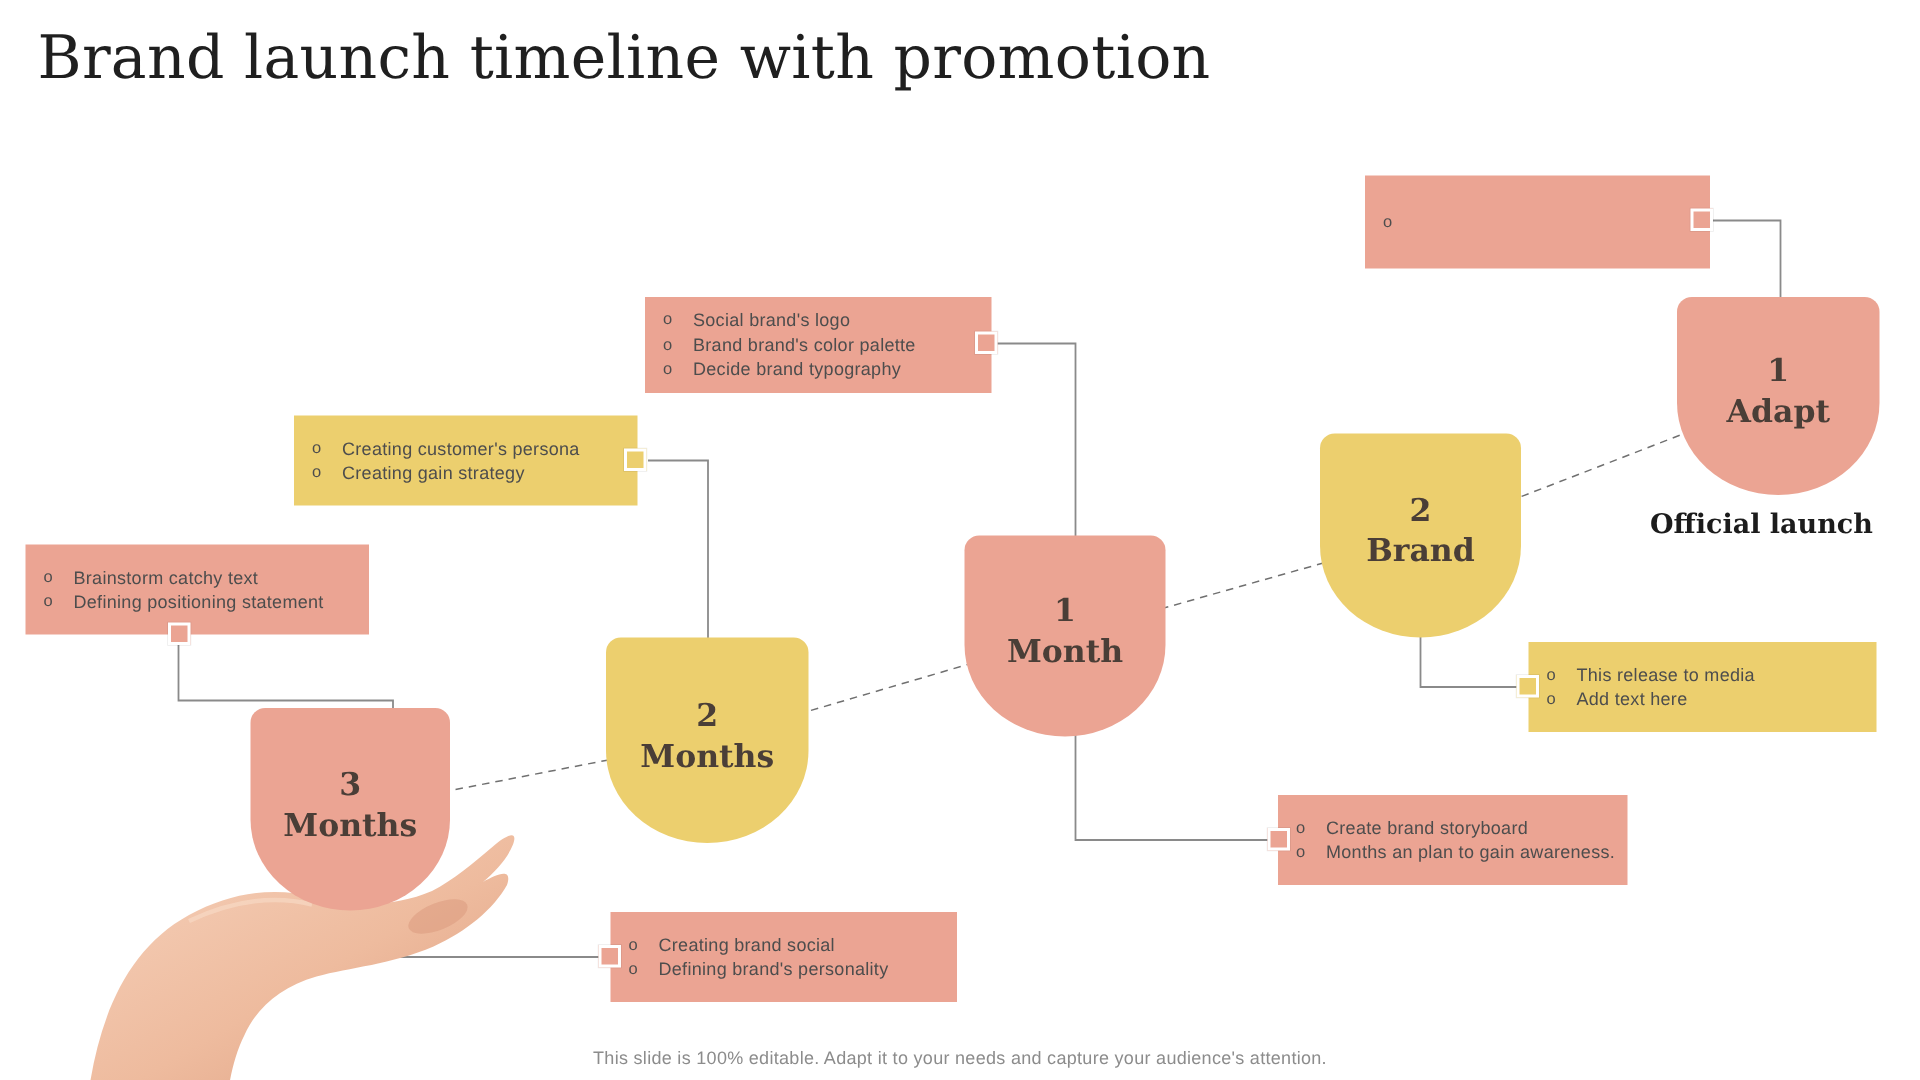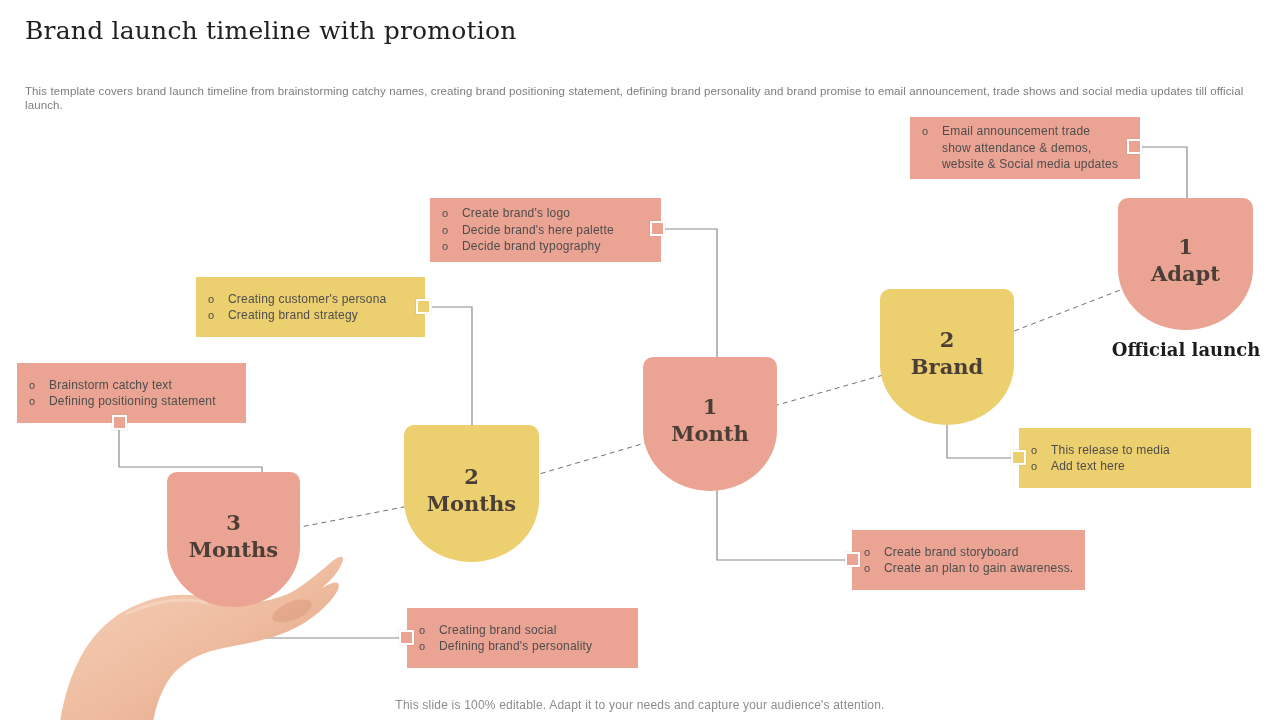--- a/index.html
+++ b/index.html
@@ -4,21 +4,21 @@
 <style>
   html,body{margin:0;padding:0;background:#e9e9e9;}
   .slide{
     position:relative;width:1280px;height:720px;background:#ffffff;
     overflow:hidden;font-family:"Liberation Sans",sans-serif;
   }
   
   .title{
     position:absolute;left:25px;top:16px;width:900px;
     font-family:"DejaVu Serif","Liberation Serif",serif;
-    font-size:25px;font-weight:400;color:#1f1f1f;letter-spacing:.2px;
+    font-size:40px;font-weight:400;color:#1f1f1f;letter-spacing:.2px;
   }
   .subtitle{
     position:absolute;left:25px;top:84px;width:1232px;
     font-size:11.5px;line-height:14px;color:#7d7d7d;letter-spacing:.1px;
   }
   
   .lines-svg{position:absolute;left:0;top:0;z-index:1;}
   .hand-svg{position:absolute;left:-4px;top:548px;z-index:2;}
   
   .badge{
@@ -37,36 +37,35 @@
   .bullet{width:20px;flex:0 0 20px;text-align:left;font-size:11px;color:#4d4d4d;}
   .txt{letter-spacing:.2px;}
   .callout.narrow .txt{max-width:178px;}
   
   .handle{
     position:absolute;z-index:4;width:11px;height:11px;border:2px solid #ffffff;
     box-shadow:0 0 0 .5px rgba(0,0,0,.08);
   }
   
   .official{
-    position:absolute;left:1100px;top:339px;width:172px;z-index:3;text-align:center;
+    position:absolute;left:1100px;top:339px;width:172px;z-index:3;text-align:left;
     font-family:"DejaVu Serif","Liberation Serif",serif;
     font-size:18px;font-weight:700;color:#1c1c1c;
   }
   .footer{
     position:absolute;left:0;top:698px;width:1280px;z-index:3;text-align:center;
     font-size:12px;color:#8c8c8c;letter-spacing:.2px;
   }
 </style>
 </head>
 <body>
 
 <div class="slide">
 
   <div class="title">Brand launch timeline with promotion</div>
-  <div class="subtitle">This template covers brand launch timeline from brainstorming catchy names, creating brand positioning statement, defining brand personality and brand promise to email announcement, trade shows and social media updates till official launch.</div>
 
   <svg class="lines-svg" width="1280" height="720" viewBox="0 0 1280 720">
     <polyline points="233,540 471,494 710,424 947,357 1185,265" fill="none" stroke="#707070" stroke-width="1" stroke-dasharray="5,4"></polyline>
     <polyline points="119,430 119,467 262,467 262,474" fill="none" stroke="#8a8a8a" stroke-width="1.2"></polyline>
     <polyline points="432,307 472,307 472,426" fill="none" stroke="#8a8a8a" stroke-width="1.2"></polyline>
     <polyline points="240,638 400,638" fill="none" stroke="#8a8a8a" stroke-width="1.2"></polyline>
     <polyline points="664,229 717,229 717,358" fill="none" stroke="#8a8a8a" stroke-width="1.2"></polyline>
     <polyline points="717,490 717,560 846,560" fill="none" stroke="#8a8a8a" stroke-width="1.2"></polyline>
     <polyline points="947,424 947,458 1012,458" fill="none" stroke="#8a8a8a" stroke-width="1.2"></polyline>
     <polyline points="1141,147 1187,147 1187,199" fill="none" stroke="#8a8a8a" stroke-width="1.2"></polyline>
@@ -141,65 +140,64 @@
       </div>
   </div>
 
   <div class="callout" style="left: 196px; top: 277px; width: 229px; height: 60px; background: rgb(236, 207, 110);">
     <div class="row">
       <span class="bullet">o</span>
       <span class="txt">Creating customer's persona</span>
       </div>
     <div class="row">
       <span class="bullet">o</span>
-      <span class="txt">Creating brand strategy</span>
+      <span class="txt">Creating gain strategy</span>
       </div>
   </div>
 
   <div class="callout" style="left: 430px; top: 198px; width: 231px; height: 64px; background: rgb(235, 164, 147);">
     <div class="row">
       <span class="bullet">o</span>
-      <span class="txt">Create brand's logo</span>
-      </div>
-    <div class="row">
-      <span class="bullet">o</span>
-      <span class="txt">Decide brand's here palette</span>
+      <span class="txt">Social brand's logo</span>
+      </div>
+    <div class="row">
+      <span class="bullet">o</span>
+      <span class="txt">Brand brand's color palette</span>
       </div>
     <div class="row">
       <span class="bullet">o</span>
       <span class="txt">Decide brand typography</span>
       </div>
   </div>
 
   <div class="callout" style="left: 852px; top: 530px; width: 233px; height: 60px; background: rgb(235, 164, 147);">
     <div class="row">
       <span class="bullet">o</span>
       <span class="txt">Create brand storyboard</span>
       </div>
     <div class="row">
       <span class="bullet">o</span>
-      <span class="txt">Create an plan to gain awareness.</span>
+      <span class="txt">Months an plan to gain awareness.</span>
       </div>
   </div>
 
   <div class="callout" style="left: 1019px; top: 428px; width: 232px; height: 60px; background: rgb(236, 207, 110);">
     <div class="row">
       <span class="bullet">o</span>
       <span class="txt">This release to media</span>
       </div>
     <div class="row">
       <span class="bullet">o</span>
       <span class="txt">Add text here</span>
       </div>
   </div>
 
   <div class="callout narrow" style="left: 910px; top: 117px; width: 230px; height: 62px; background: rgb(235, 164, 147);">
     <div class="row">
       <span class="bullet">o</span>
-      <span class="txt">Email announcement trade show attendance &amp; demos, website &amp; Social media updates</span>
       </div>
   </div>
 
   <div class="handle" style="left: 112px; top: 415px; background: rgb(235, 164, 147);"></div>
   <div class="handle" style="left: 416px; top: 299px; background: rgb(236, 207, 110);"></div>
   <div class="handle" style="left: 399px; top: 630px; background: rgb(235, 164, 147);"></div>
   <div class="handle" style="left: 650px; top: 221px; background: rgb(235, 164, 147);"></div>
   <div class="handle" style="left: 845px; top: 552px; background: rgb(235, 164, 147);"></div>
   <div class="handle" style="left: 1011px; top: 450px; background: rgb(236, 207, 110);"></div>
   <div class="handle" style="left: 1127px; top: 139px; background: rgb(235, 164, 147);"></div>

